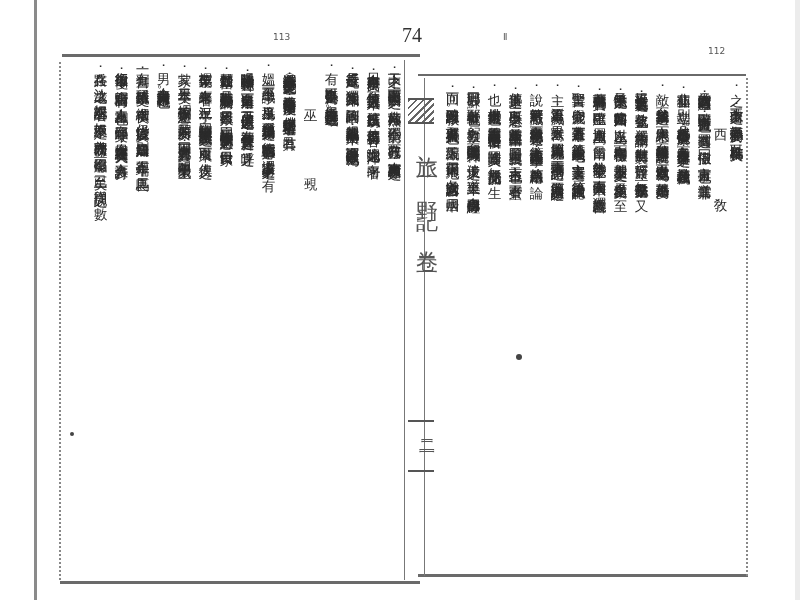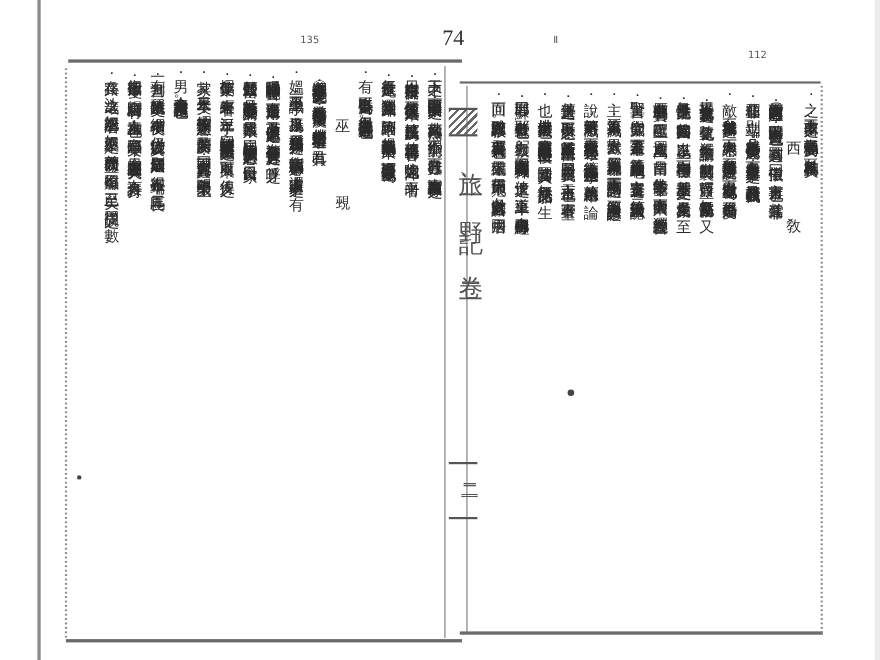--- a/index.html
+++ b/index.html
@@ -60,24 +60,24 @@
   }
   .gutter-rule { position:absolute; left:408px; width:26px; height:2px; background:#555; }
   .spot { position:absolute; width:6px; height:6px; border-radius:50%; background:#444; }
 </style>
 </head>
 <body>
 
 <div class="scan-edge"></div>
 <div class="right-shadow"></div>
 
-<div class="header-num" style="left:273px;top:32px;">135</div>
+<div class="header-num" style="left:273px;top:32px;">113</div>
 <div class="folio">74</div>
 <div class="header-num" style="left:503px;top:32px;">Ⅱ</div>
-<div class="header-num" style="left:680px;top:46px;">112</div>
+<div class="header-num" style="left:708px;top:46px;">112</div>
 
 <div class="top-rule" style="left:62px;top:54px;width:358px;"></div>
 <div class="top-rule" style="left:418px;top:74px;width:328px;height:2px;"></div>
 <div class="bottom-rule" style="left:60px;top:581px;width:360px;"></div>
 <div class="bottom-rule" style="left:418px;top:574px;width:330px;"></div>
 <div class="dotted" style="left:59px;top:62px;height:520px;"></div>
 <div class="dotted" style="left:746px;top:78px;height:498px;"></div>
 <div class="vrule" style="left:404px;top:60px;height:520px;"></div>
 <div class="vrule" style="left:424px;top:78px;height:498px;"></div>
 

